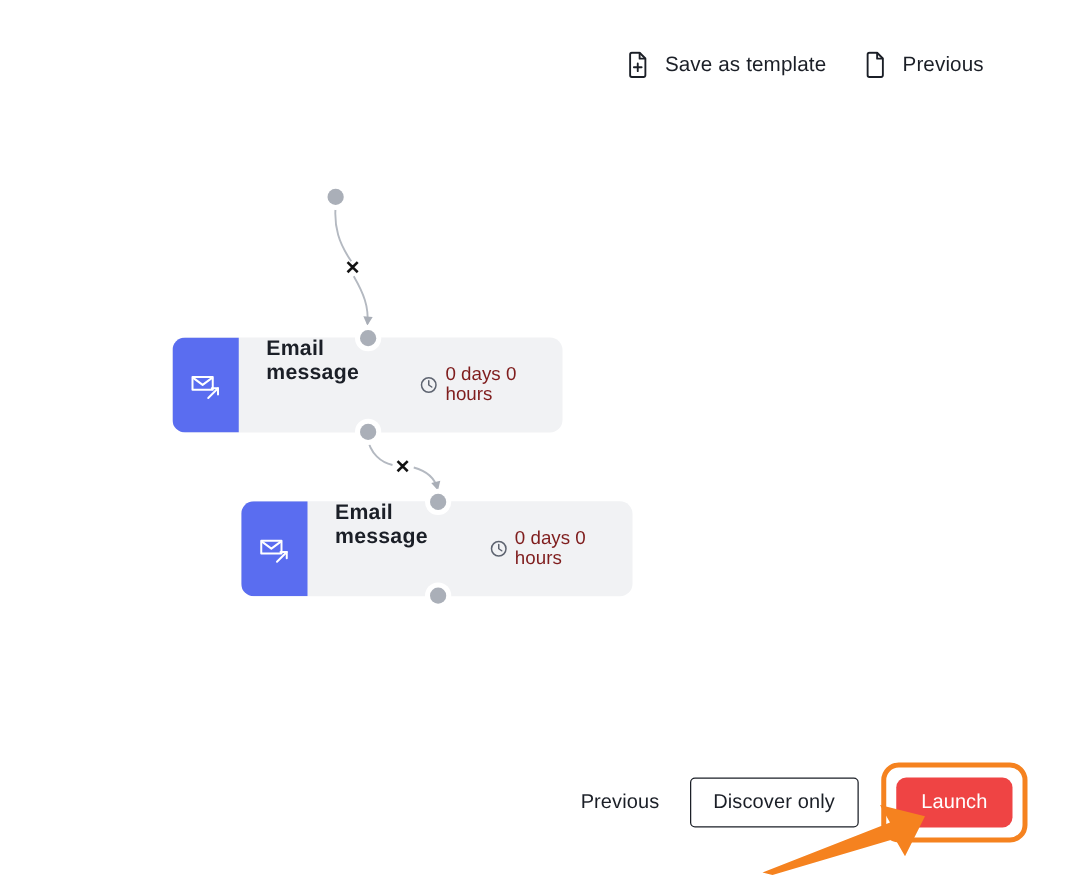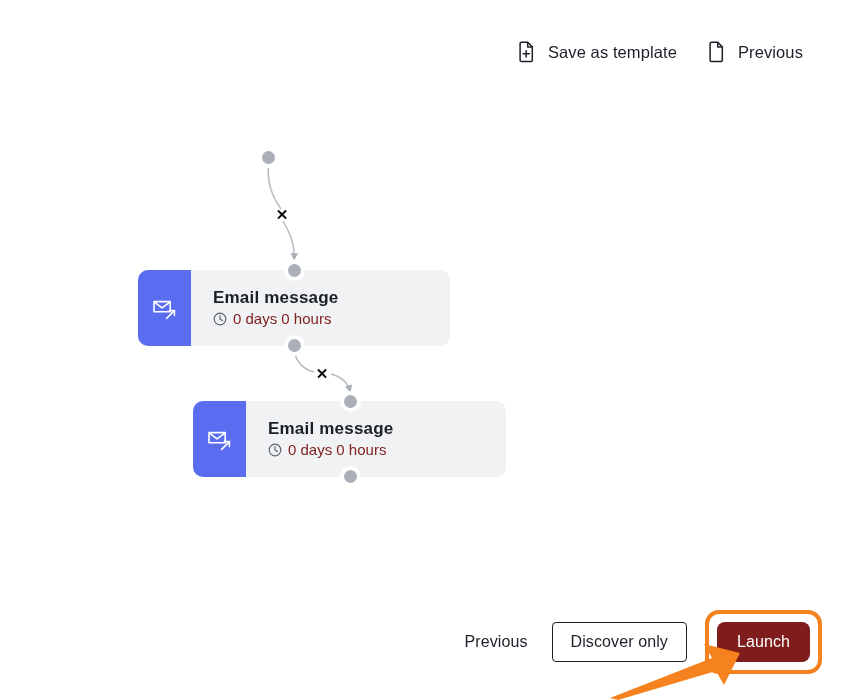--- a/index.html
+++ b/index.html
@@ -15,21 +15,21 @@
     overflow: hidden;
     font-family: "Liberation Sans", sans-serif;
     color: #1b1f27;
     -webkit-font-smoothing: antialiased;
   }
 
   
   .toolbar {
     position: absolute;
     top: 41px;
-    right: 64px;
+    right: 80px;
     display: flex;
     align-items: center;
     gap: 30px;
   }
   .toolbar-action {
     display: flex;
     align-items: center;
     gap: 11px;
     cursor: pointer;
     background: none;
@@ -108,21 +108,20 @@
     background: #5a6df0;
     display: flex;
     align-items: center;
     justify-content: center;
   }
   .node-icon-tile svg { display: block; }
 
   .node-body {
     flex: 1;
     display: flex;
-    flex-direction: column;
     justify-content: center;
     padding-left: 22px;
     gap: 3px;
   }
   .node-body .node-title {
     font-size: 17px;
     font-weight: bold;
     color: #1b1f27;
     letter-spacing: .2px;
     line-height: 1.1;
@@ -207,21 +206,21 @@
     border: 4px solid #f5821f;
     border-radius: 14px;
     box-sizing: border-box;
     background: transparent;
   }
   .btn-primary {
     display: block;
     height: 40px;
     min-width: 84px;
     padding: 0 20px;
-    background: #7f1d1d;
+    background: #ef4444;
     border: none;
     border-radius: 8px;
     font-family: inherit;
     font-size: 16px;
     color: #ffffff;
     cursor: pointer;
     letter-spacing: .1px;
   }
 
   

